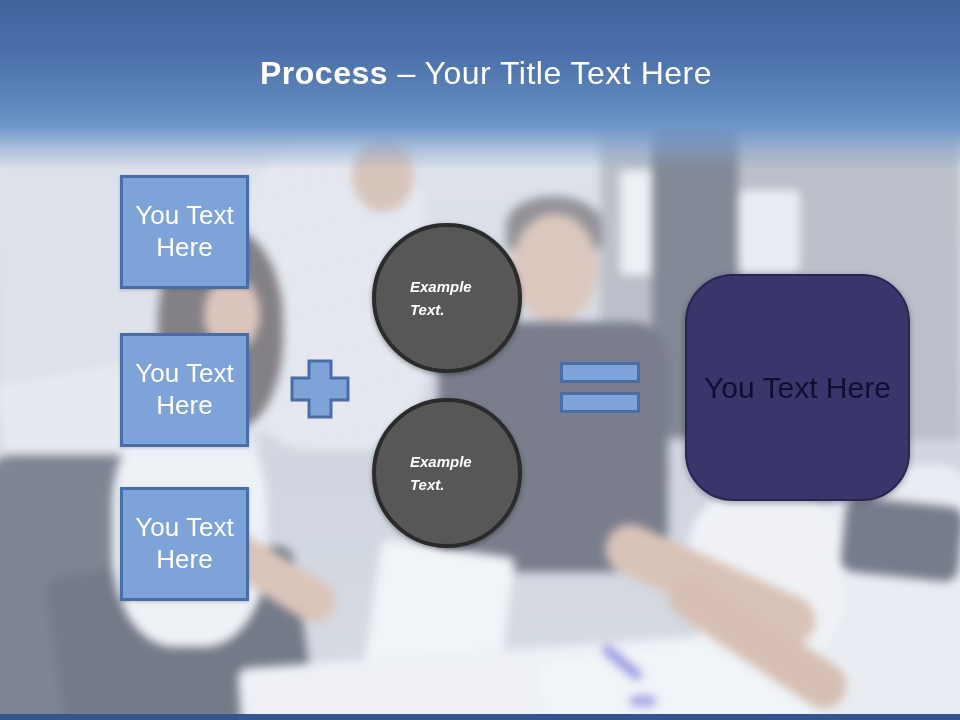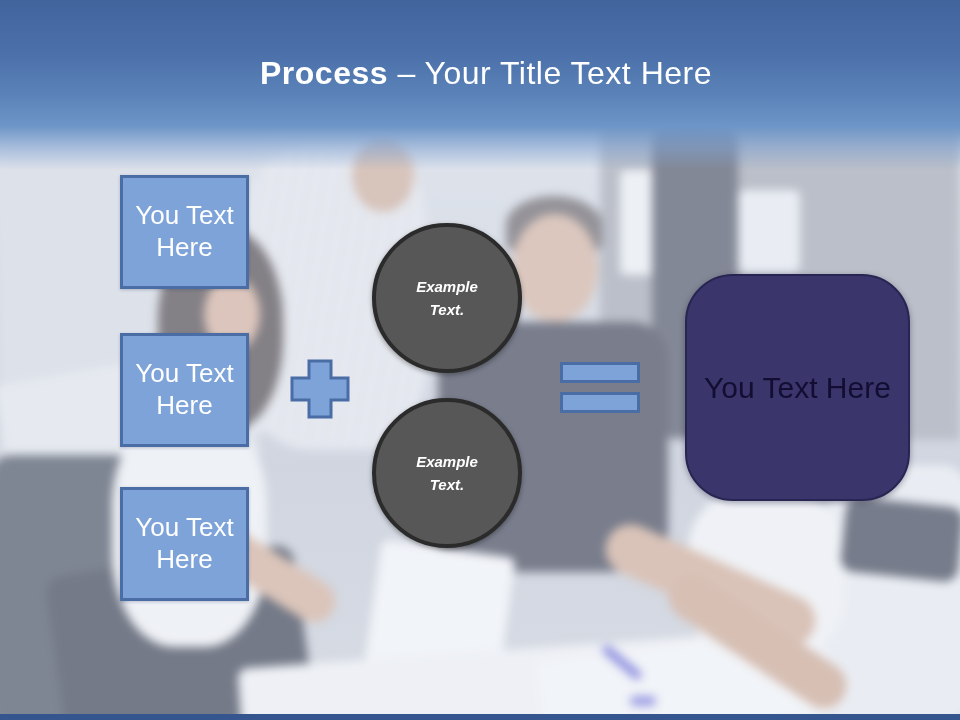--- a/index.html
+++ b/index.html
@@ -132,21 +132,20 @@
     background: #575757;
     border: 4px solid #2b2b2b;
     color: #ffffff;
     font-size: 15px;
     font-weight: bold;
     font-style: italic;
     line-height: 1.55;
     display: flex;
     align-items: center;
     justify-content: center;
-    text-align: center;
     padding: 0 34px;
     box-shadow: 0 2px 5px rgba(0,0,0,0.35);
   }
   .circle-1 { top: 223px; }
   .circle-2 { top: 398px; }
 
   .equals-icon { position: absolute; left: 548px; top: 362px; width: 80px; height: 51px; }
   .equals-bar {
     position: absolute;
     left: 0;

